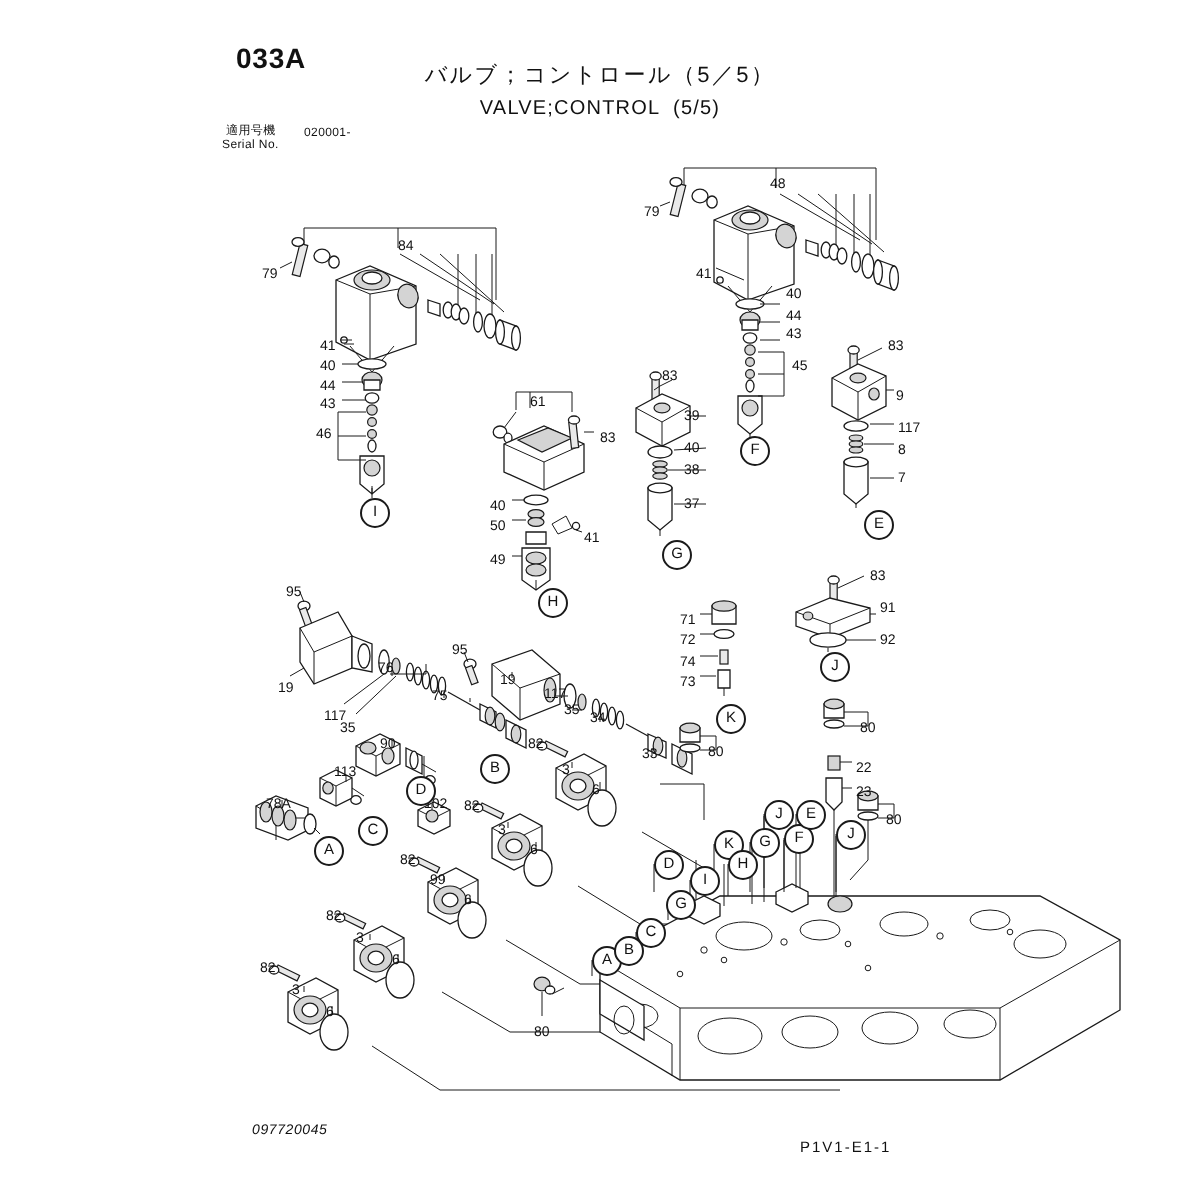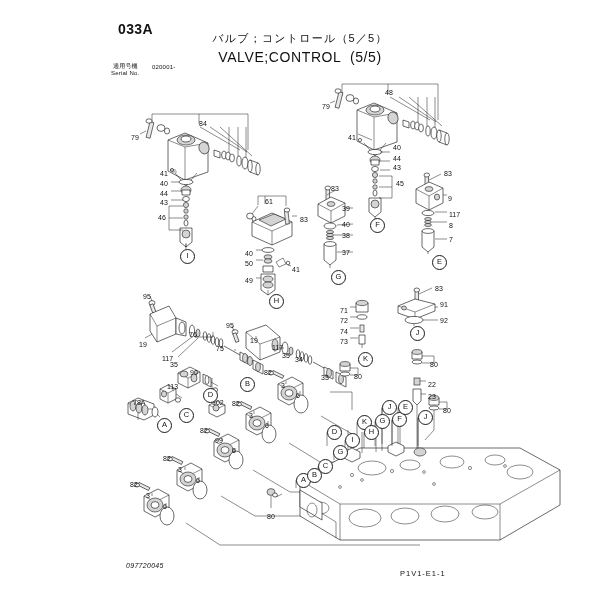--- a/index.html
+++ b/index.html
@@ -4,21 +4,21 @@
 <style>
   html,body{margin:0;padding:0;background:#ffffff;}
   body{width:600px;height:600px;overflow:hidden;
        font-family:"Liberation Sans","DejaVu Sans",sans-serif;color:#111;}
   #sheet{position:relative;width:600px;height:600px;background:#fff;}
 
   .txt{position:absolute;white-space:pre;line-height:1.05;}
 
   .page-code{font-size:14px;font-weight:bold;letter-spacing:.4px;}
   .title-jp{font-size:11px;letter-spacing:1.2px;text-align:center;width:100%;}
-  .title-en{font-size:14px;letter-spacing:.6px;text-align:center;width:100%;}
+  .title-en{font-size:10px;letter-spacing:.6px;text-align:center;width:100%;}
   .serial-jp{font-size:6px;letter-spacing:.2px;}
   .serial-en{font-size:6px;letter-spacing:.2px;}
   .serial-no{font-size:6px;letter-spacing:.2px;}
   .foot-left{font-size:7px;font-style:italic;letter-spacing:.3px;}
   .foot-right{font-size:7.5px;letter-spacing:1px;}
 
   
   .pn{position:absolute;font-size:7px;line-height:1;white-space:pre;
       font-family:"Liberation Sans","DejaVu Sans",sans-serif;}
 

